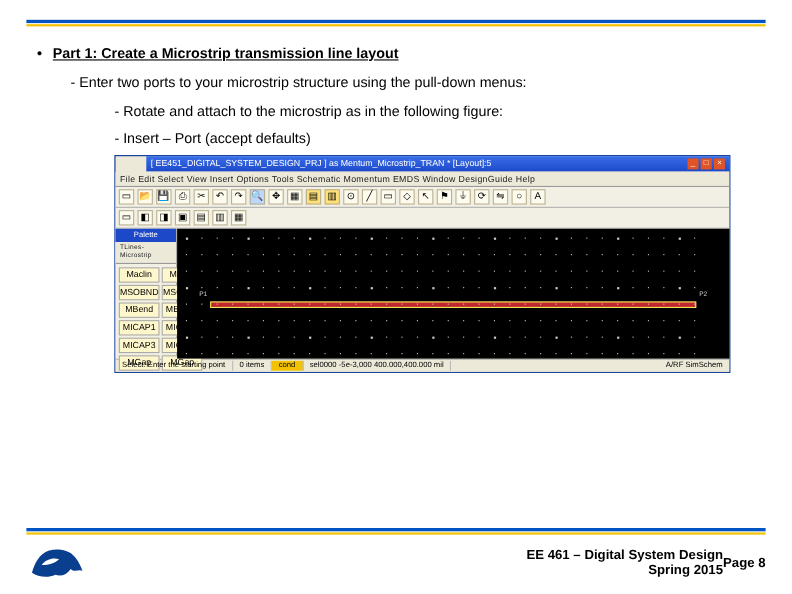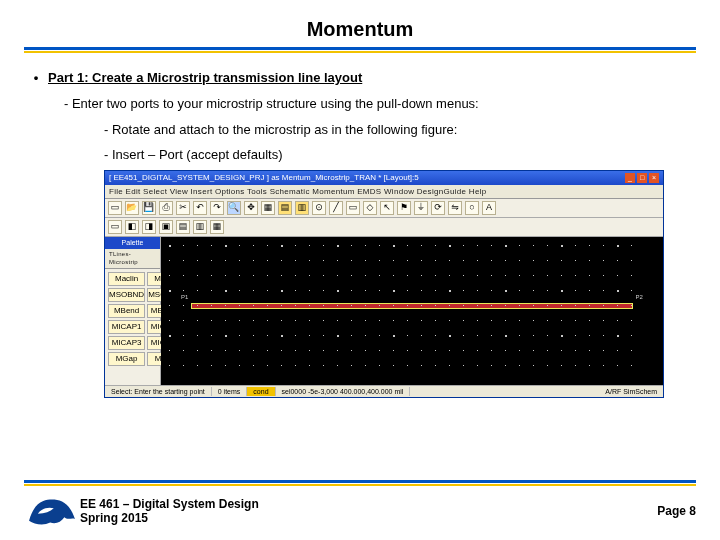--- a/index.html
+++ b/index.html
@@ -34,29 +34,29 @@
   .indent2 { padding-left: 80px; margin-bottom: 6px; }
 
   
   .shot-wrap { padding-left: 80px; margin-top: 4px; }
   .shot {
     width: 560px;
     border: 1px solid #003399;
     font-size: 8px;
     background: #ece9d8;
   }
-  .tb { background: linear-gradient(#3a6ee8,#1d49c9); color:#fff; display:flex; align-items:center; height:14px; padding:0 4px; }
+  .tb { background: linear-gradient(#3a6ee8,#1d49c9); color:#fff; display:flex; align-items:center; height:14px; padding:0 4px;margin-left:28px; }
   .tb-text { flex:1; overflow:hidden; white-space:nowrap; }
   .tb-btn { width:10px; height:10px; background:#e25424; color:#fff; text-align:center; line-height:10px; margin-left:2px; font-size:7px; }
   .menu { background:#ece9d8; border-bottom:1px solid #999; padding:1px 4px; color:#222; letter-spacing:.3px; }
   .toolbar { background:#f2efe4; border-bottom:1px solid #aaa; padding:2px 3px; display:flex; gap:3px; flex-wrap:wrap; }
   .tbtn { width:14px; height:14px; border:1px solid #b8b090; background:#fdfbee; display:flex; align-items:center; justify-content:center; font-size:9px; line-height:1; }
   .tbtn.y { background:#ffe077; }
   .tbtn.b { background:#bcd6ff; }
-  .work { display:flex; height:148px;justify-content:flex-end; }
+  .work { display:flex; height:118px;justify-content:flex-end; }
   .palette { width:56px; background:#f2efe4; border-right:1px solid #aaa; }
   .phead { background:#1d49c9; color:#fff; text-align:center; font-size:7px; padding:1px 0; }
   .pgrid { display:grid; grid-template-columns:1fr 1fr; gap:2px; padding:3px; }
   .pic { height:14px; border:1px solid #aaa; background:#fff7cc; display:flex; align-items:center; justify-content:center; font-size:8px; }
   .canvas { flex:1; background:#000; position:relative; overflow:hidden; }
   .dot { position:absolute; width:1px; height:1px; background:#c9c9c9; }
   .dot.big { width:2px; height:2px; }
   .strip { position:absolute; left:6%; right:6%; height:6px; top:66px; background:#c0282d; border:1px solid #e8e859; }
   .portlabel { position:absolute; font-size:6px; color:#ccc; }
   .status { background:#ece9d8; border-top:1px solid #aaa; height:12px; display:flex; align-items:center; font-size:7px; }
@@ -64,28 +64,27 @@
   .status .gold { background:#f2c200; color:#000; }
 
   
   .footer-rule {
     position:absolute; left:24px; right:24px; bottom:54px;
     border:none; border-top:3px solid #0055c4; border-bottom:2px solid #f2c200; height:6px;
   }
   .footer { position:absolute; left:24px; right:24px; bottom:14px; display:flex; align-items:center; font-size:12px; font-weight:bold; }
   .logo { width:56px; height:30px; position:relative; }
   .logo svg { width:100%; height:100%; }
-  .ftxt { flex:1; text-align:left; line-height:1.2; }
+  .ftxt { flex:1; text-align:right; line-height:1.2; }
   .pagenum { white-space:nowrap; }
 </style>
 </head>
 <body>
 
 <div class="slide">
-  <div class="title">Momentum</div>
   <hr class="title-rule">
 
   <div class="content">
     <div class="row">
       <div class="bullet-dot">•</div>
       <div class="part-head">Part 1: Create a Microstrip transmission line layout</div>
     </div>
     <div class="indent1">- Enter two ports to your microstrip structure using the pull-down menus:</div>
     <div class="indent2">- Rotate and attach to the microstrip as in the following figure:</div>
     <div class="indent2">- Insert – Port (accept defaults)</div>

